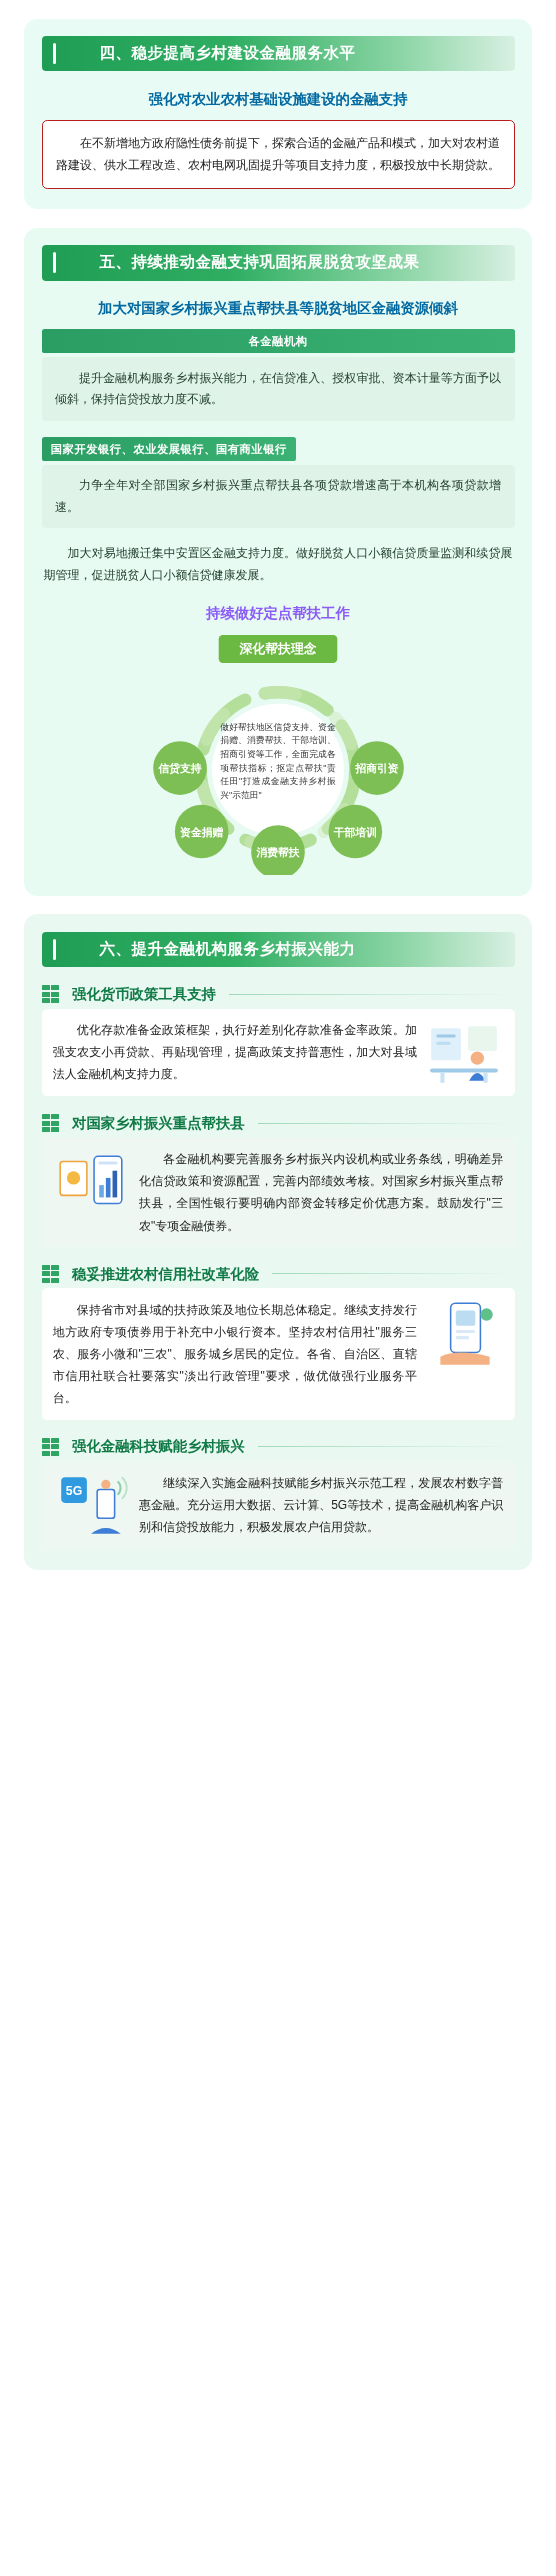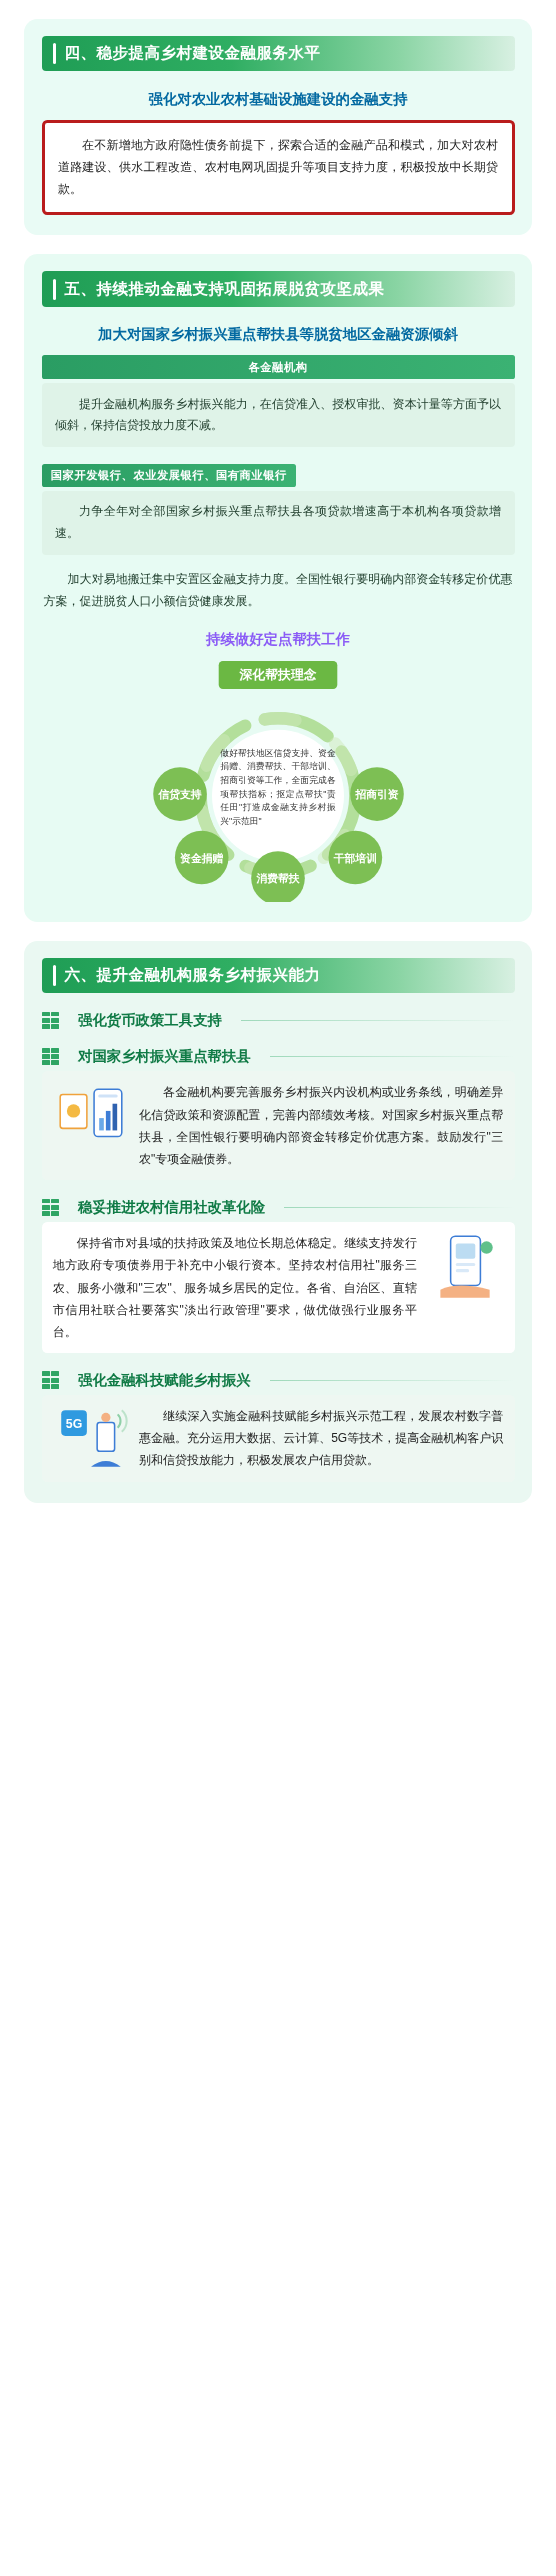--- a/index.html
+++ b/index.html
@@ -22,20 +22,21 @@
 
   
   .sec-head {
     display: flex;
     align-items: stretch;
     background: linear-gradient(90deg, #1f9d55 0%, #2fae62 40%, #89d4a3 75%, #d8f0e2 100%);
     border-radius: 4.1px;
     padding: 7.2px 9.3px 7.2px 11.3px;
     position: relative;
     overflow: hidden;
+    gap: 35px;
   }
   .sec-head .bar {
     width: 3.6px;
     background: #ffffff;
     border-radius: 1.5px;
     margin-right: 8.2px;
     flex: 0 0 3.6px;
   }
   .sec-head h2 {
     color: #ffffff;
@@ -51,21 +52,21 @@
     font-size: 14.4px;
     font-weight: bold;
     color: #0369a1;
     margin: 17.5px 0 9.3px 0;
     line-height: 1.5;
   }
 
   
   .box {
     background: #ffffff;
-    border: 3px solid #b91c1c;
+    border: 1px solid #b91c1c;
     border-radius: 5.2px;
     padding: 11.3px 13.4px;
     font-size: 12px;
     line-height: 1.85;
     color: #222222;
     text-align: justify;
     text-indent: 2em;
   }
 
   
@@ -122,21 +123,21 @@
     font-weight: bold;
     color: #8b5cf6;
     margin: 17.5px 0 10.3px 0;
   }
   .diagram svg { display: block; width: 100%; height: auto; }
 
   
   .item-head {
     display: flex;
     align-items: center;
-    gap: 19px;
+    gap: 13px;
     margin: 17.5px 0 3.1px 0;
   }
   .item-head .glyph {
     width: 17.5px; height: 17.5px;
     flex: 0 0 17.5px;
     display: grid;
     grid-template-columns: 1fr 1fr;
     grid-template-rows: 1fr 1fr 1fr;
     gap: 1.5px;
   }
@@ -206,21 +207,21 @@
     <div class="sub-title">加大对国家乡村振兴重点帮扶县等脱贫地区金融资源倾斜</div>
 
     <div class="chip">各金融机构</div>
     <div class="tinted">提升金融机构服务乡村振兴能力，在信贷准入、授权审批、资本计量等方面予以倾斜，保持信贷投放力度不减。</div>
 
     <div class="chip-wrap">
       <span class="chip left">国家开发银行、农业发展银行、国有商业银行</span>
     </div>
     <div class="tinted">力争全年对全部国家乡村振兴重点帮扶县各项贷款增速高于本机构各项贷款增速。</div>
 
-    <div class="plain">加大对易地搬迁集中安置区金融支持力度。全国性银行要明确内部资金转移定价优惠方案，促进脱贫人口小额信贷健康发展。</div>
+    <div class="plain">加大对易地搬迁集中安置区金融支持力度。做好脱贫人口小额信贷质量监测和续贷展期管理，促进脱贫人口小额信贷健康发展。</div>
 
     <div class="diagram-title">持续做好定点帮扶工作</div>
 
     <div class="diagram">
       <svg viewBox="0 0 640 470" xmlns="http://www.w3.org/2000/svg">
 
         <rect x="205" y="4" width="230" height="54" rx="8" fill="#6bb843"></rect>
         <text id="d-center" x="320" y="38" text-anchor="middle" font-size="25" font-weight="bold" fill="#ffffff" font-family="Liberation Sans, sans-serif">深化帮扶理念</text>
 
         <circle cx="320" cy="265" r="150" fill="none" stroke="#a9d98b" stroke-width="24" stroke-dasharray="130 40" stroke-linecap="round" opacity="0.85"></circle>
@@ -266,20 +267,36 @@
       <span class="glyph">
           <i></i>
           <i></i>
           <i></i>
           <i></i>
           <i></i>
           <i></i>
         </span>
       <h3>强化货币政策工具支持</h3>
       <span class="rule"></span>
+    </div>
+    <div class="item-body">
+      <p>优化存款准备金政策框架，执行好差别化存款准备金率政策。加强支农支小再贷款、再贴现管理，提高政策支持普惠性，加大对县域法人金融机构支持力度。</p>
+      <span class="illus">
+        <svg viewBox="0 0 150 130" xmlns="http://www.w3.org/2000/svg">
+          <rect x="10" y="18" width="58" height="62" rx="4" fill="#dff0fb"></rect>
+          <rect x="82" y="14" width="56" height="48" rx="4" fill="#e8f6ee"></rect>
+          <rect x="20" y="30" width="38" height="6" rx="3" fill="#9ec9e8"></rect>
+          <rect x="20" y="44" width="28" height="6" rx="3" fill="#bcdcf2"></rect>
+          <circle cx="100" cy="76" r="13" fill="#f4b183"></circle>
+          <path d="M84 120 q16 -30 32 0 z" fill="#3d7dd6"></path>
+          <rect x="8" y="96" width="132" height="8" rx="4" fill="#9ec9e8"></rect>
+          <rect x="28" y="104" width="8" height="20" fill="#c9e2f5"></rect>
+          <rect x="112" y="104" width="8" height="20" fill="#c9e2f5"></rect>
+        </svg>
+      </span>
     </div>
 
     <div class="item-head">
       <span class="glyph">
           <i></i>
           <i></i>
           <i></i>
           <i></i>
           <i></i>
           <i></i>

